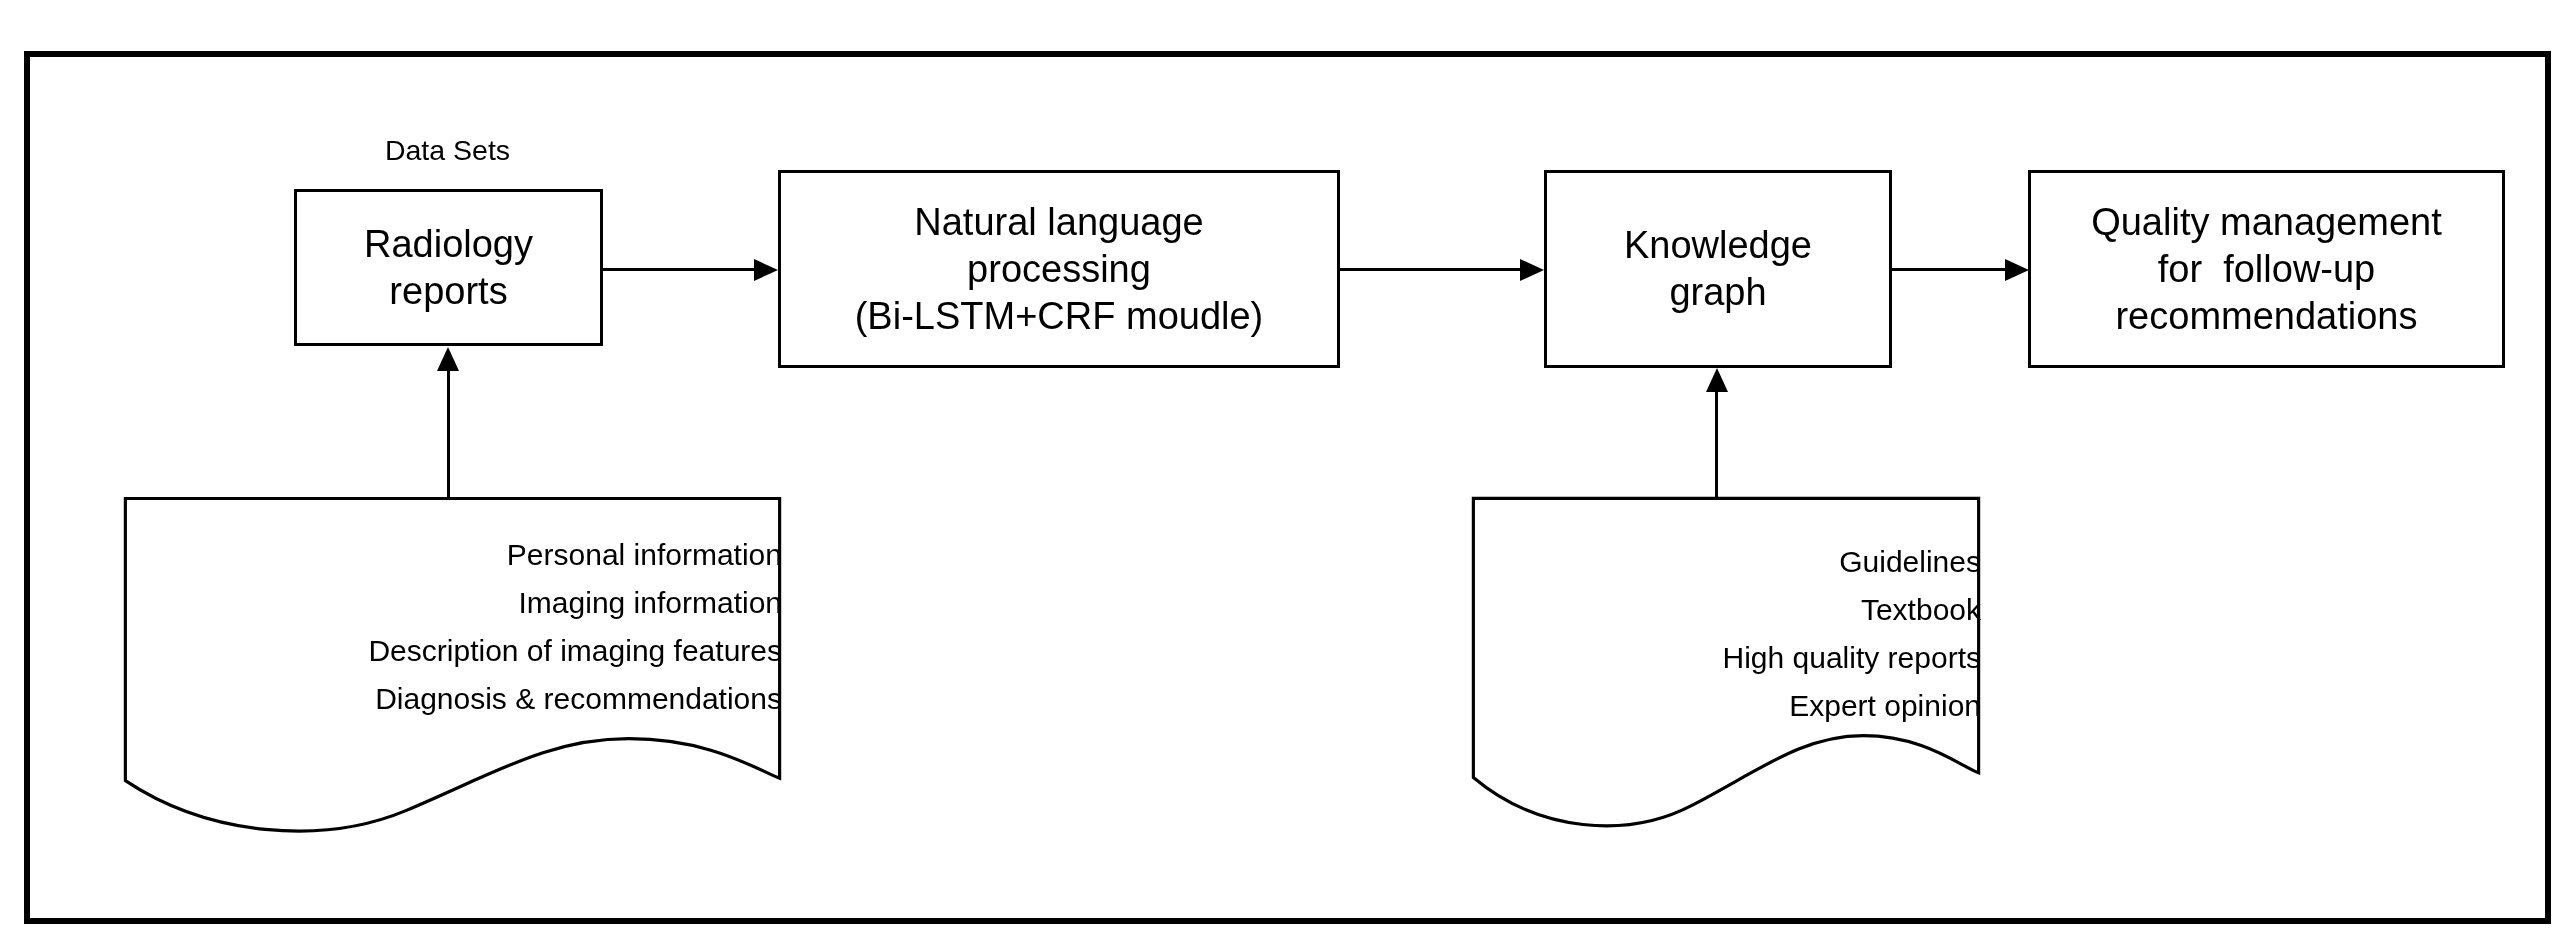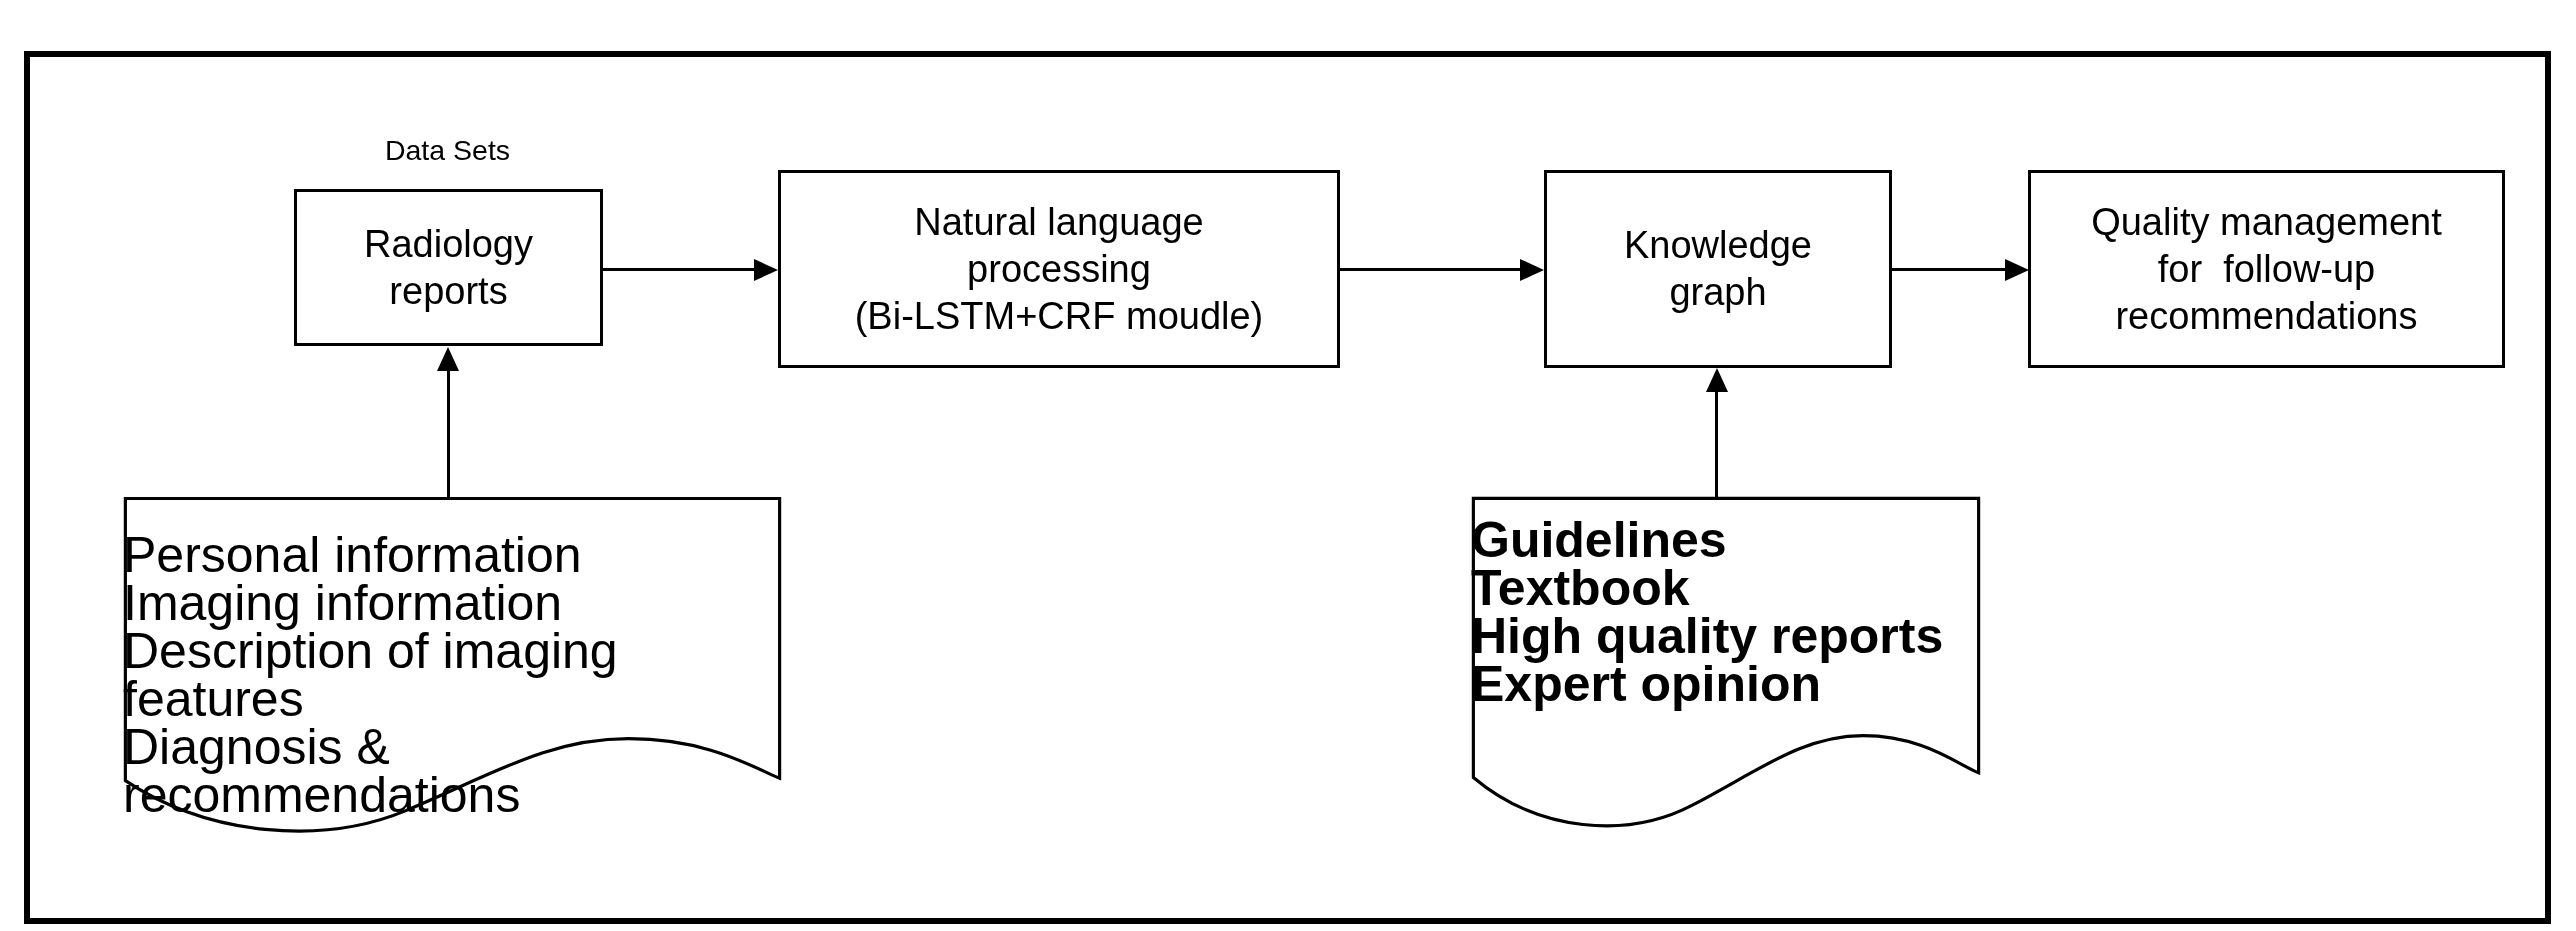--- a/index.html
+++ b/index.html
@@ -57,26 +57,26 @@
     width: 659px;
     height: 340px;
   }
   .doc-1 { left: 123px; top: 471px; }
   .doc-2 { left: 1471px; top: 471px; width: 510px; }
   .doc svg { position: absolute; left: 0; top: 0; display: block; }
   .doc-text {
     position: absolute;
     left: 0; right: 0; top: 0;
     padding-top: 35px;
-    text-align: left;
-    font-size: 50px;
+    text-align: right;
+    font-size: 30px;
     line-height: 48px;
     white-space: pre-wrap;
   }
-  .doc-2 .doc-text { padding-top: 20px; font-weight: bold; }
+  .doc-2 .doc-text { padding-top: 42px; }
   .h-line { position: absolute; height: 3.2px; background: #000000; }
   .v-line { position: absolute; width: 3.2px; background: #000000; }
   .head-right {
     position: absolute; width: 0; height: 0;
     border-top: 11px solid transparent;
     border-bottom: 11px solid transparent;
     border-left: 24px solid #000000;
   }
   .head-up {
     position: absolute; width: 0; height: 0;

